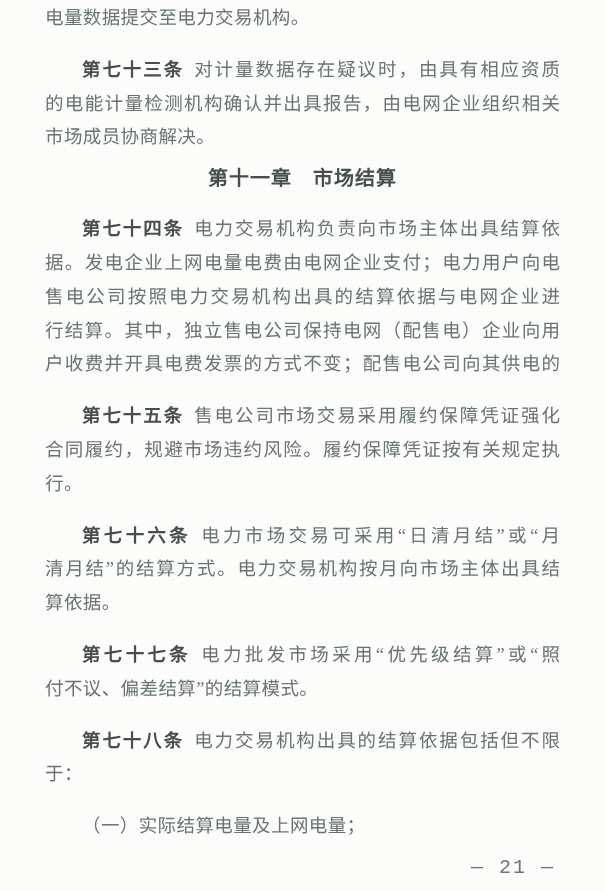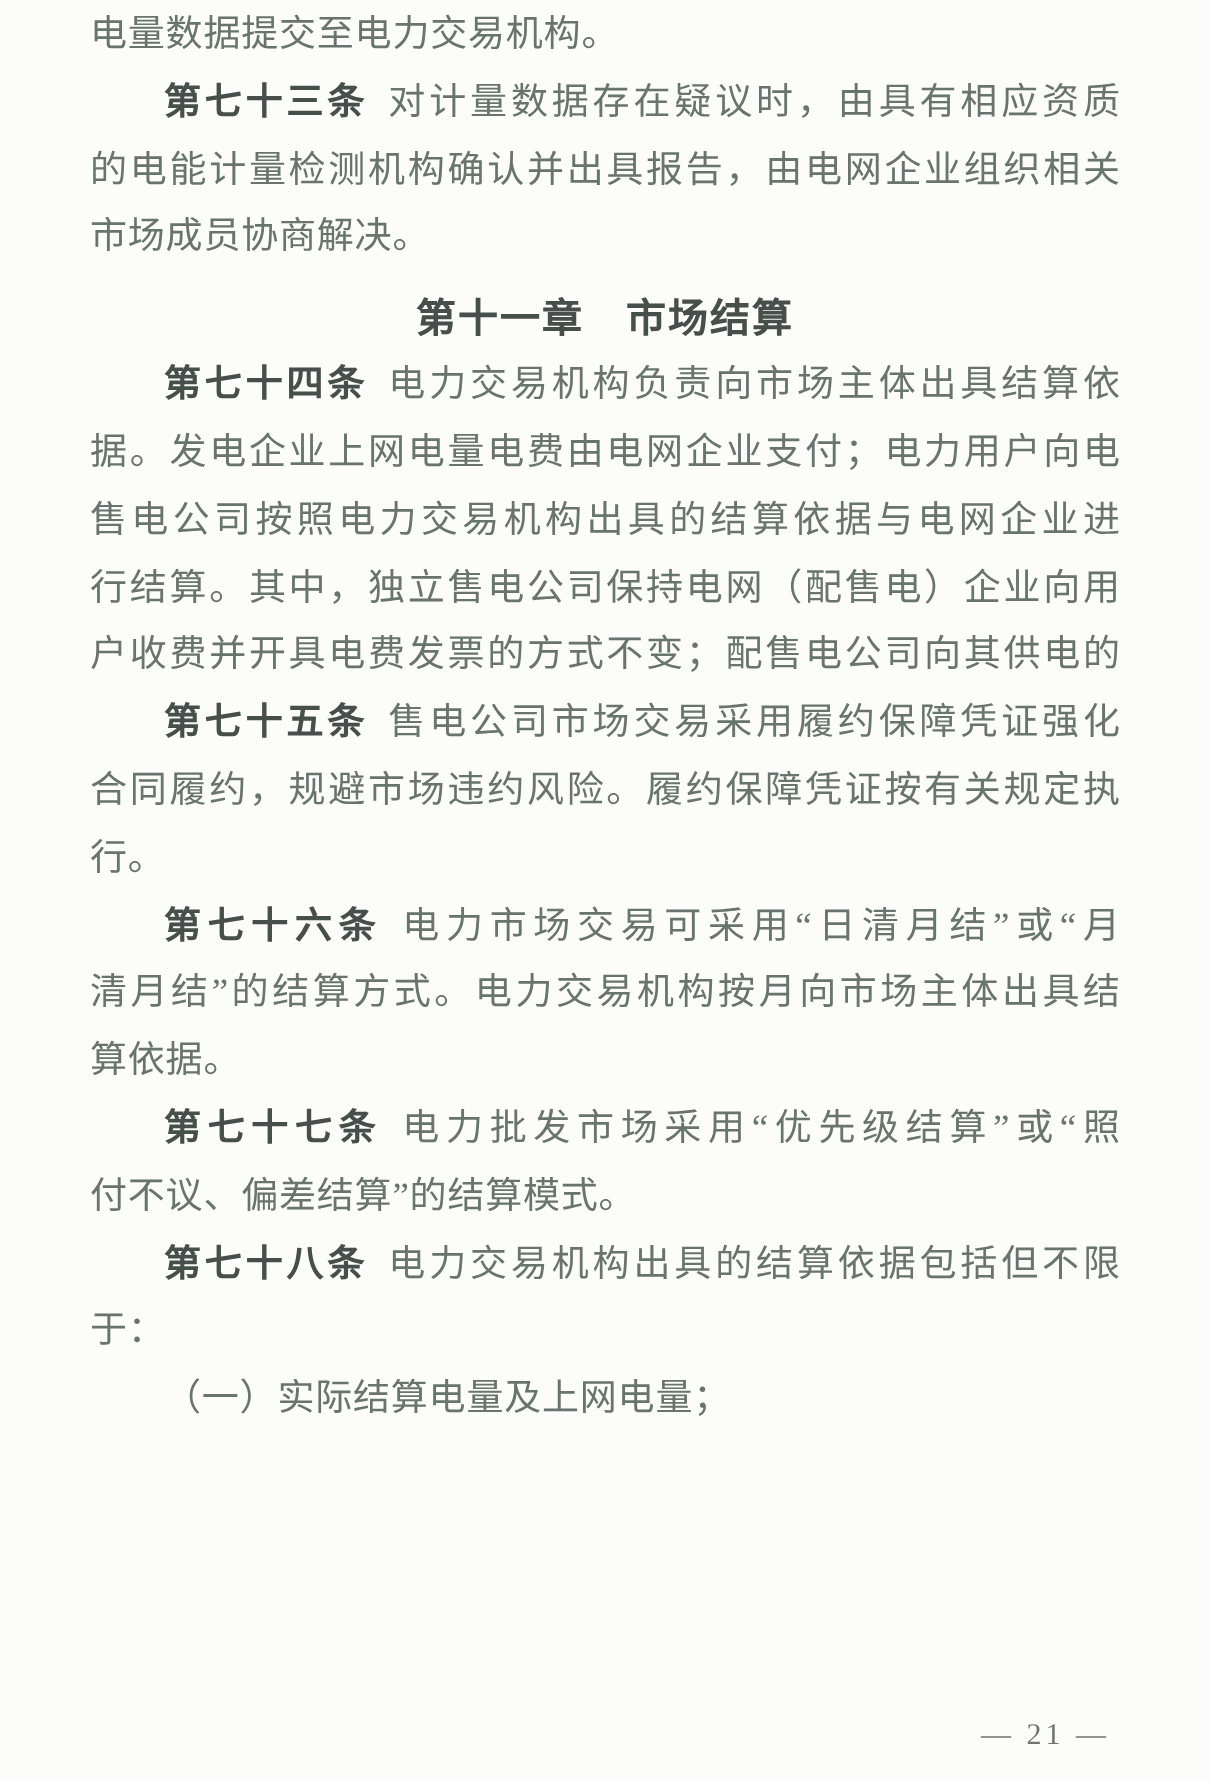--- a/index.html
+++ b/index.html
@@ -44,44 +44,45 @@
   }
   .line.fill {
     white-space: normal;
     letter-spacing: 0;
     text-align: justify;
     text-align-last: justify;
     text-justify: inter-character;
   }
   .line.indent {
     padding-left: 37px;
+    margin-top: 18px;
   }
   .term {
     font-weight: 700;
     color: var(--bold-text);
     margin-right: 10px;
   }
   .heading {
     font-size: 20px;
     line-height: 34px;
     height: 34px;
     font-weight: 700;
     color: var(--bold-text);
     text-align: center;
     letter-spacing: 1px;
   }
   .page-number {
     position: absolute;
     right: 50px;
     top: 858px;
-    font-size: 15px;
+    font-size: 20px;
     line-height: 20px;
     color: var(--pageno-text);
     letter-spacing: 2px;
-    font-family: Liberation Serif, serif;
+    font-family: Liberation Mono, monospace;
   }
 </style>
 </head>
 <body>
 
 <div class="page">
   <div class="doc" id="doc">
       <div class="para">
         <div class="line"><span>电量数据提交至电力交易机构。</span></div>
       </div>

